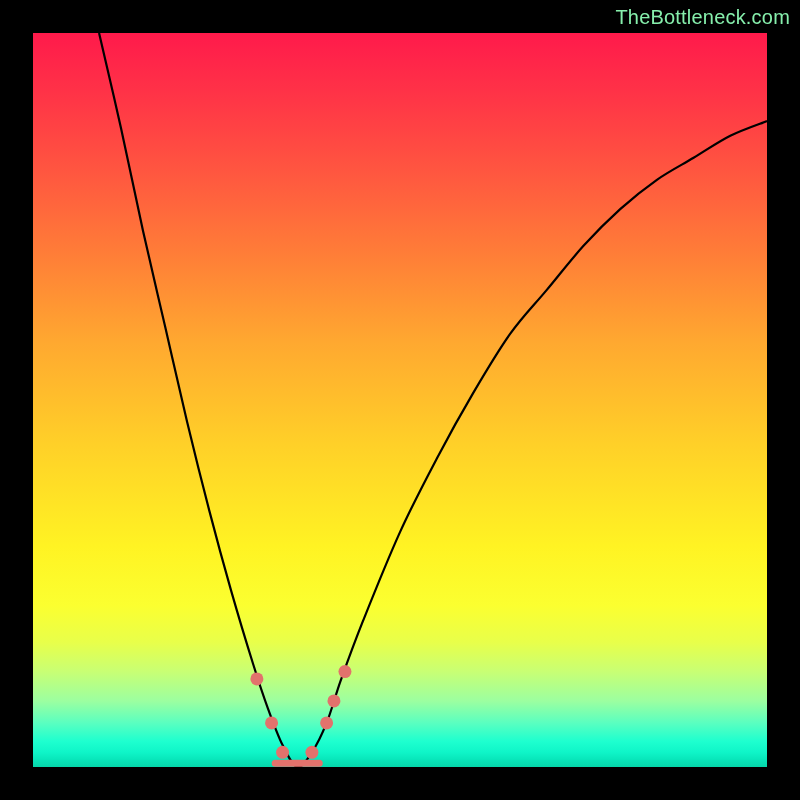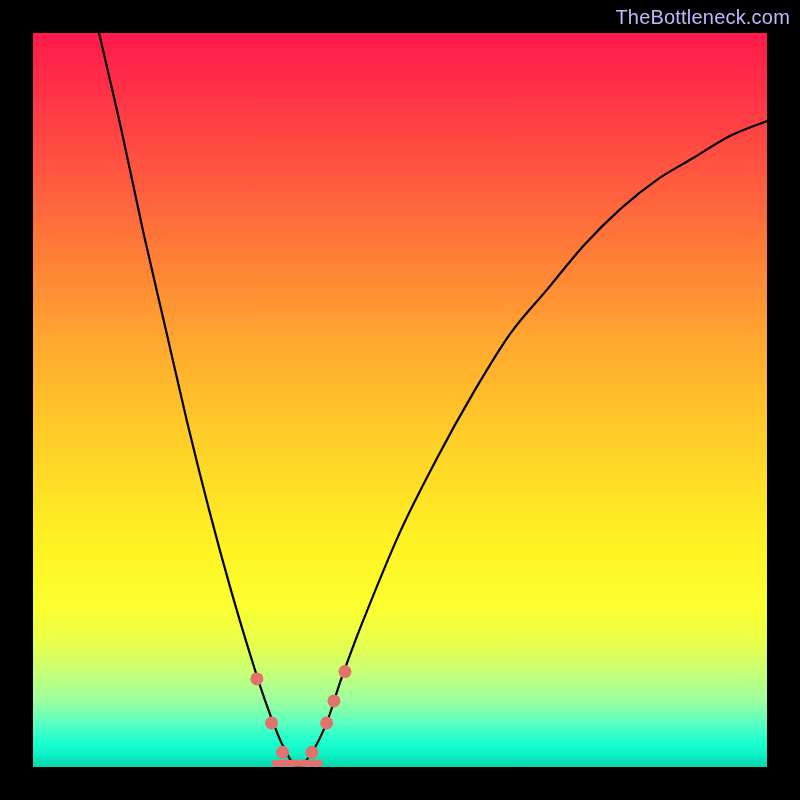--- a/index.html
+++ b/index.html
@@ -45,21 +45,21 @@
       #1effcf 96.5%,
       #0ff5c8 98%,
       #08e6ba 99%,
       #06d6aa 100%
     );
   }
   .watermark {
     position: absolute;
     top: 6px;
     right: 10px;
-    color: #c4b5fd;
+    color: #86efac;
     font-size: 20px;
     font-weight: 400;
     letter-spacing: 0.2px;
     user-select: none;
   }
   svg {
     position: absolute;
     inset: 0;
     width: 734px;
     height: 734px;

